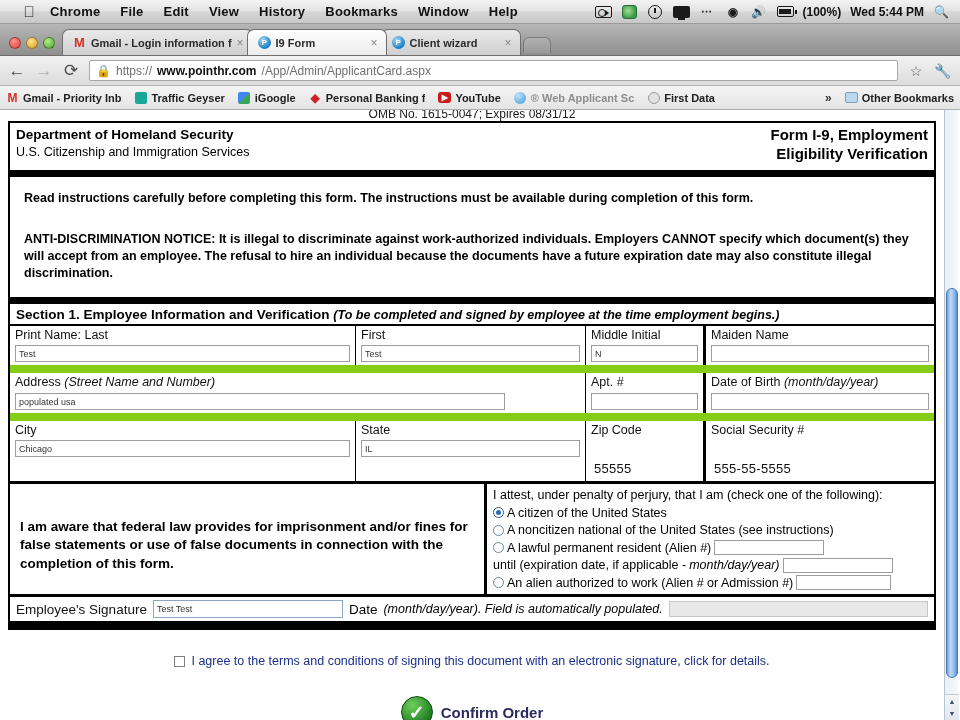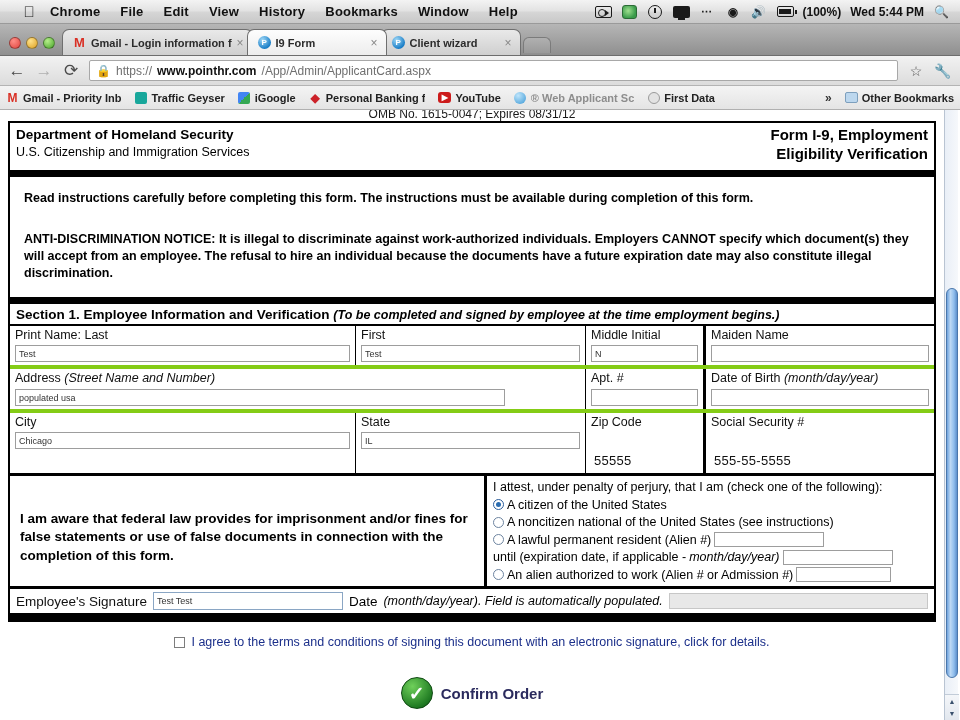--- a/index.html
+++ b/index.html
@@ -206,21 +206,21 @@
   }
   .instr p { margin: 8px; }
   .instr .spacer { height: 9px; }
 
   .sec-hdr {
     padding: 3px 6px 2px 6px; font-size: 13.5px; font-weight: bold;
     border-bottom: 2px solid #000;
   }
   .sec-hdr i { font-weight: bold; font-style: italic; font-size: 12.5px; }
 
-  .row { display: flex; border-bottom: 4px solid #84cc16; }
+  .row { display: flex; border-bottom: 8px solid #84cc16; }
   .cell { padding: 2px 5px 3px 5px; position: relative; }
   .cell + .cell { border-left: 1px solid #000; }
   .bdr-heavy { border-left: 3px solid #000 !important; }
   .lbl { font-size: 12.5px; color: #111; line-height: 1.15; }
   .lbl i { font-style: italic; }
   .fld {
     margin-top: 3px; height: 17px; width: 100%;
     border: 1px solid #9d9d9d; background: #fff;
     font-size: 9px; color: #333; font-family: "Liberation Sans", sans-serif;
     padding: 1px 3px; line-height: 14px;
@@ -258,21 +258,21 @@
   .sig-fld {
     width: 190px; height: 18px; border: 1px solid #8aa6c4; background: #fff;
     font-size: 9px; color: #333; padding: 1px 3px; line-height: 15px;
   }
   .date-lbl { font-size: 13.5px; }
   .date-note { font-size: 12.5px; font-style: italic; }
   .date-fld { flex: 1; height: 16px; background: #e8e8e8; border: 1px solid #c7c7c7; }
 
   .agree-row {
     display: flex; align-items: center; gap: 6px;
-    padding: 13px 0 0 0; justify-content: center;
+    padding: 24px 0 0 0; justify-content: center;
   }
   .chk {
     width: 11px; height: 11px; border: 1px solid #7d7d7d; background: #fff; flex: none;
   }
   .agree-txt { font-size: 12.5px; color: #1b2f8a; }
 
   .confirm-row {
     display: flex; align-items: center; justify-content: center;
     gap: 8px; margin-top: 28px;
   }

